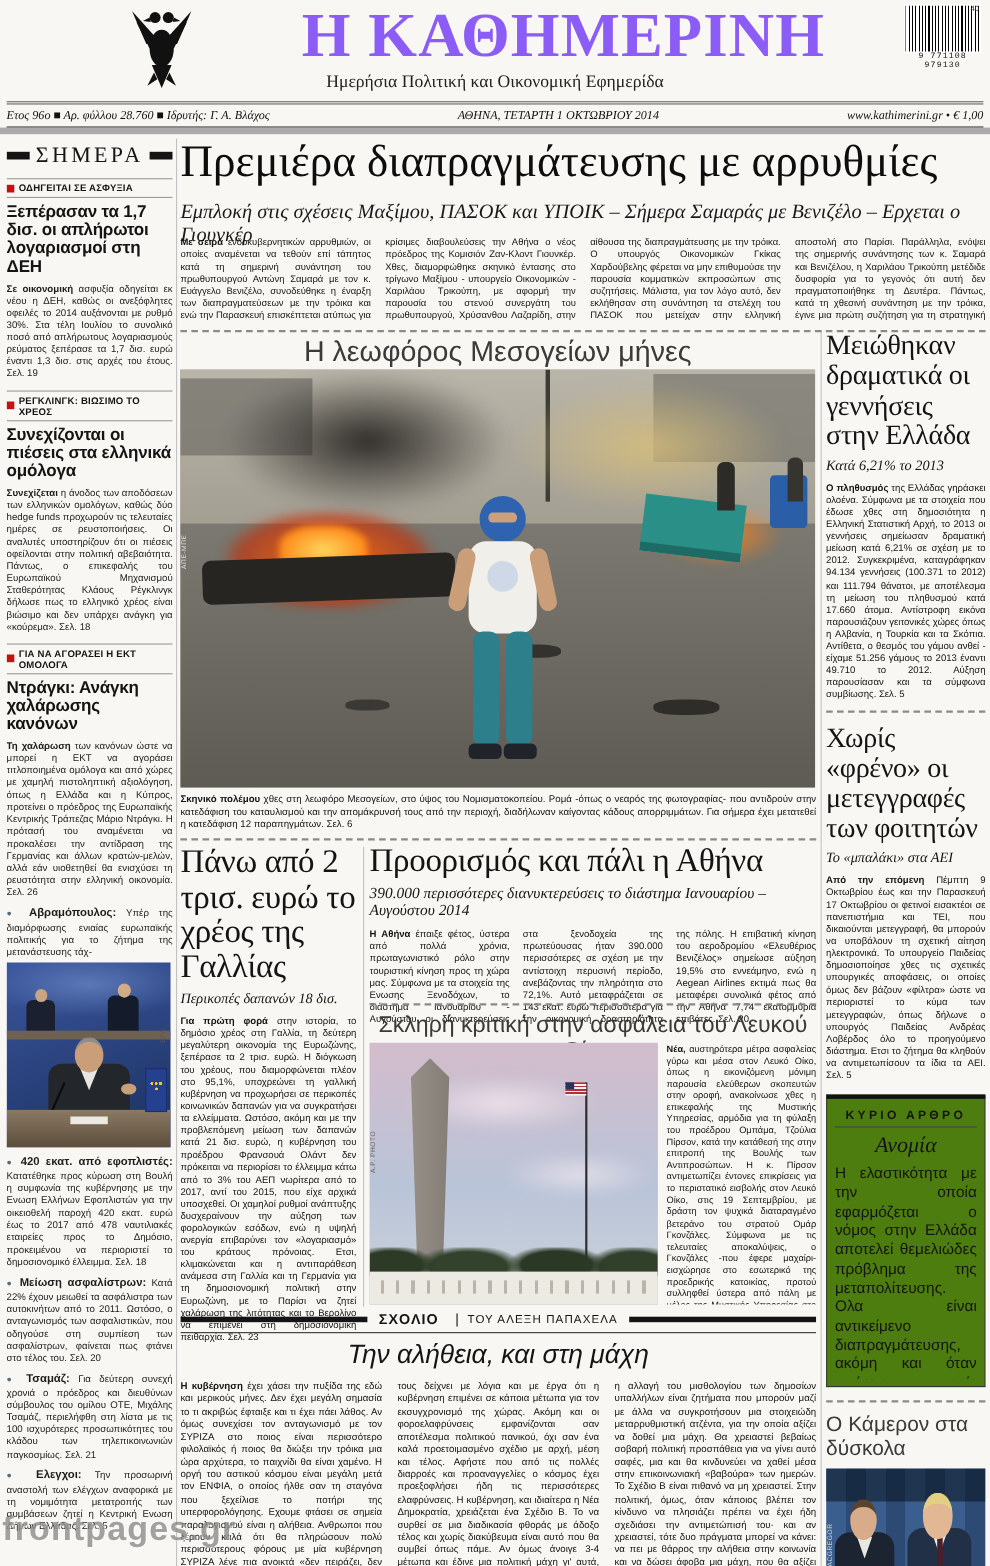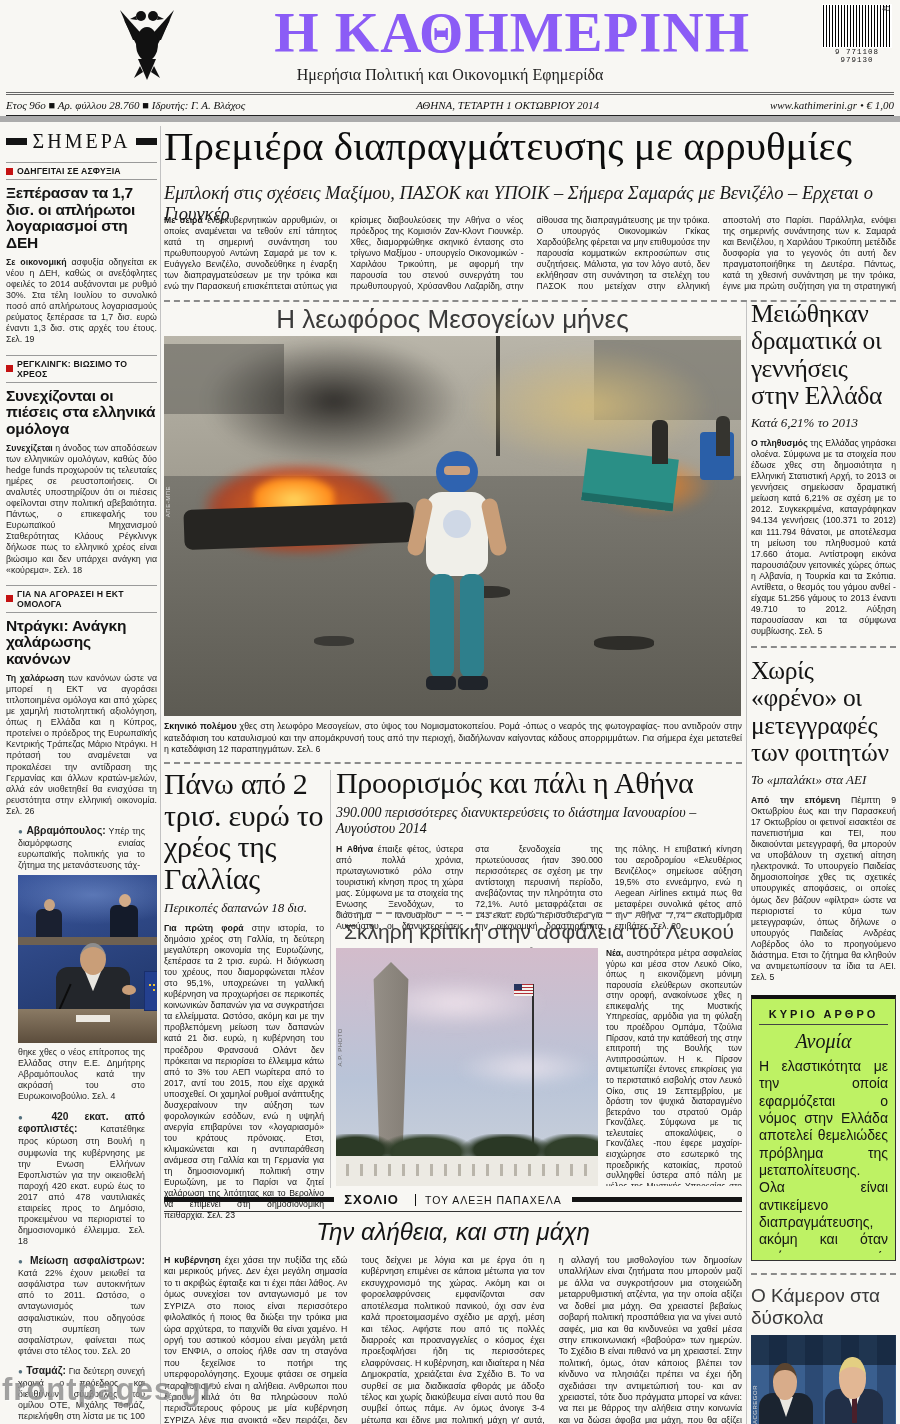--- a/index.html
+++ b/index.html
@@ -28,39 +28,39 @@
   .sidebar{position:absolute;left:6px;top:128px;width:151px;height:1292px;overflow:hidden}
   .s-head{display:flex;align-items:center;gap:6px;margin:2px 0 6px}
   .s-head .bar{flex:1;height:7px;background:#141414}
   .s-head .t{font-family:"Liberation Serif",serif;font-size:20px;letter-spacing:3px}
   .k-row{border-top:1px solid #9a9a9a;border-bottom:1px solid #9a9a9a;padding:3px 0;margin:9px 0 5px;
          display:flex;align-items:center;gap:4px}
   .k-mark{width:7px;height:7px;background:#c41212;flex:0 0 auto}
   .k{font-size:8.7px;font-weight:bold;letter-spacing:.2px}
   .sh{font-size:15.5px;font-weight:bold;line-height:1.08;margin:2px 0 5px;letter-spacing:-.2px}
   .sb{font-size:8.8px;line-height:1.26;color:#1d1d1d}
-  .s-bullet{margin:8px 12px;font-size:8.8px;line-height:1.26;color:#1d1d1d}
+  .s-bullet{margin:8px 0;font-size:8.8px;line-height:1.26;color:#1d1d1d}
   .s-bullet .dot{color:#54707e;font-size:8px}
   .s-bullet .bl{font-weight:bold;font-size:10.3px}
   .vcred{position:absolute;writing-mode:vertical-rl;transform:rotate(180deg);font-size:6px;color:#555;letter-spacing:.5px}
   
   .lead-head{position:absolute;left:164px;top:125px;width:732px;font-size:41px;line-height:1.05;color:#0d0d0d}
   .lead-deck{position:absolute;left:164px;top:183px;width:732px;font-style:italic;font-size:18.5px;color:#1a1a1a}
   .lead-body{position:absolute;left:164px;top:215px;width:732px;height:82px;column-count:4;column-gap:13px;
              font-size:8.6px;line-height:1.28;overflow:hidden}
   
   .ph-title{position:absolute;text-align:center;color:#3a3a3a;font-weight:400}
   .main-photo{position:absolute;left:164px;top:336px;width:577px;height:380px;overflow:hidden;background:#8d8b82}
   .main-cap{position:absolute;left:164px;top:721px;width:578px;font-size:8.8px;line-height:1.32}
   
   .rcol{position:absolute;left:751px;top:300px;width:145px;height:1124px;overflow:hidden}
   .rh{font-family:"Liberation Serif",serif;font-size:25.5px;line-height:1.07;letter-spacing:-.3px}
   .rsub{font-family:"Liberation Serif",serif;font-style:italic;font-size:13px;margin:6px 0 7px}
   .rb{font-size:8.7px;line-height:1.27}
-  .ed-box{border:1px solid #333;border-top:4px solid #111;padding:6px 7px;margin:12px 0;background:#bef264}
+  .ed-box{border:1px solid #333;border-top:4px solid #111;padding:6px 7px;margin:12px 0;background:#4d7c0f}
   .ed-label{text-align:center;font-size:11px;font-weight:bold;letter-spacing:3px;padding:3px 0 4px;border-bottom:1px solid #444}
   .ed-title{font-family:"Liberation Serif",serif;font-style:italic;font-size:20px;text-align:center;margin:5px 0}
   .ed-body{font-size:14px;line-height:1.24;height:196px;overflow:hidden;text-align:justify}
   .cam-head{font-size:19px;color:#3a3a3a;margin:10px 0 6px}
   .cam-photo{position:relative;width:145px;height:160px;overflow:hidden;background:#2d4d78}
   
   .france{position:absolute;left:164px;top:768px;width:160px}
   .fr-head{font-family:"Liberation Serif",serif;font-size:30px;line-height:1.05;letter-spacing:-.3px}
   .athens{position:absolute;left:336px;top:768px;width:406px}
   .at-head{font-family:"Liberation Serif",serif;font-size:30px;line-height:1.02;letter-spacing:-.3px}
@@ -168,21 +168,20 @@
       <div class="ph" style="left:62px;top:68px;width:26px;height:28px;background:#c99e78;border-radius:50%;border-top:4px solid #8d8d8d"></div>
       <div class="ph" style="left:104px;top:110px;width:14px;height:10px;background:#c99e78;border-radius:50%"></div>
       <div class="ph" style="left:46px;top:108px;width:2px;height:28px;background:#0c0c0c;transform:rotate(24deg)"></div>
       <div class="ph" style="left:0;top:134px;width:149px;height:34px;background:linear-gradient(#8a7a64,#5c4d3c)"></div>
       <div class="ph" style="left:58px;top:140px;width:34px;height:7px;background:#ece9e2"></div>
       <div class="ph" style="left:126px;top:96px;width:20px;height:40px;background:#24408f;box-shadow:inset 0 0 0 1px #1a2f6b">
         <div style="position:absolute;left:4px;top:8px;width:12px;height:12px;background:radial-gradient(circle 1.4px,#f4c431 99%,transparent),radial-gradient(circle 1.4px at 2px 6px,#f4c431 99%,transparent),radial-gradient(circle 1.4px at 10px 6px,#f4c431 99%,transparent),radial-gradient(circle 1.4px at 6px 11px,#f4c431 99%,transparent)"></div>
       </div>
       <div class="vcred" style="right:1px;top:60px">EPA</div>
     </div>
-    <span>θηκε χθες ο νέος επίτροπος της Ελλάδας στην Ε.Ε. Δημήτρης Αβραμόπουλος κατά την ακρόασή του στο Ευρωκοινοβούλιο. Σελ. 4</span>
   </div>
 
   <div class="s-bullet jt"><span class="dot">●</span> <span class="bl">420 εκατ. από εφοπλιστές:</span> <span>Κατατέθηκε προς κύρωση στη Βουλή η συμφωνία της κυβέρνησης με την Ενωση Ελλήνων Εφοπλιστών για την οικειοθελή παροχή 420 εκατ. ευρώ έως το 2017 από 478 ναυτιλιακές εταιρείες προς το Δημόσιο, προκειμένου να περιοριστεί το δημοσιονομικό έλλειμμα. Σελ. 18</span></div>
   <div class="s-bullet jt"><span class="dot">●</span> <span class="bl">Μείωση ασφαλίστρων:</span> <span>Κατά 22% έχουν μειωθεί τα ασφάλιστρα των αυτοκινήτων από το 2011. Ωστόσο, ο ανταγωνισμός των ασφαλιστικών, που οδηγούσε στη συμπίεση των ασφαλίστρων, φαίνεται πως φτάνει στο τέλος του. Σελ. 20</span></div>
   <div class="s-bullet jt"><span class="dot">●</span> <span class="bl">Τσαμάζ:</span> <span>Για δεύτερη συνεχή χρονιά ο πρόεδρος και διευθύνων σύμβουλος του ομίλου ΟΤΕ, Μιχάλης Τσαμάζ, περιελήφθη στη λίστα με τις 100 ισχυρότερες προσωπικότητες του κλάδου των τηλεπικοινωνιών παγκοσμίως. Σελ. 21</span></div>
   <div class="s-bullet jt"><span class="dot">●</span> <span class="bl">Ελεγχοι:</span> <span>Την προσωρινή αναστολή των ελέγχων αναφορικά με τη νομιμότητα μετατροπής των συμβάσεων ζητεί η Κεντρική Ενωση Δήμων Ελλάδας. Σελ. 5</span></div>
 
 </div>
 
 <div class="lead-head serif">Πρεμιέρα διαπραγμάτευσης με αρρυθμίες</div>

